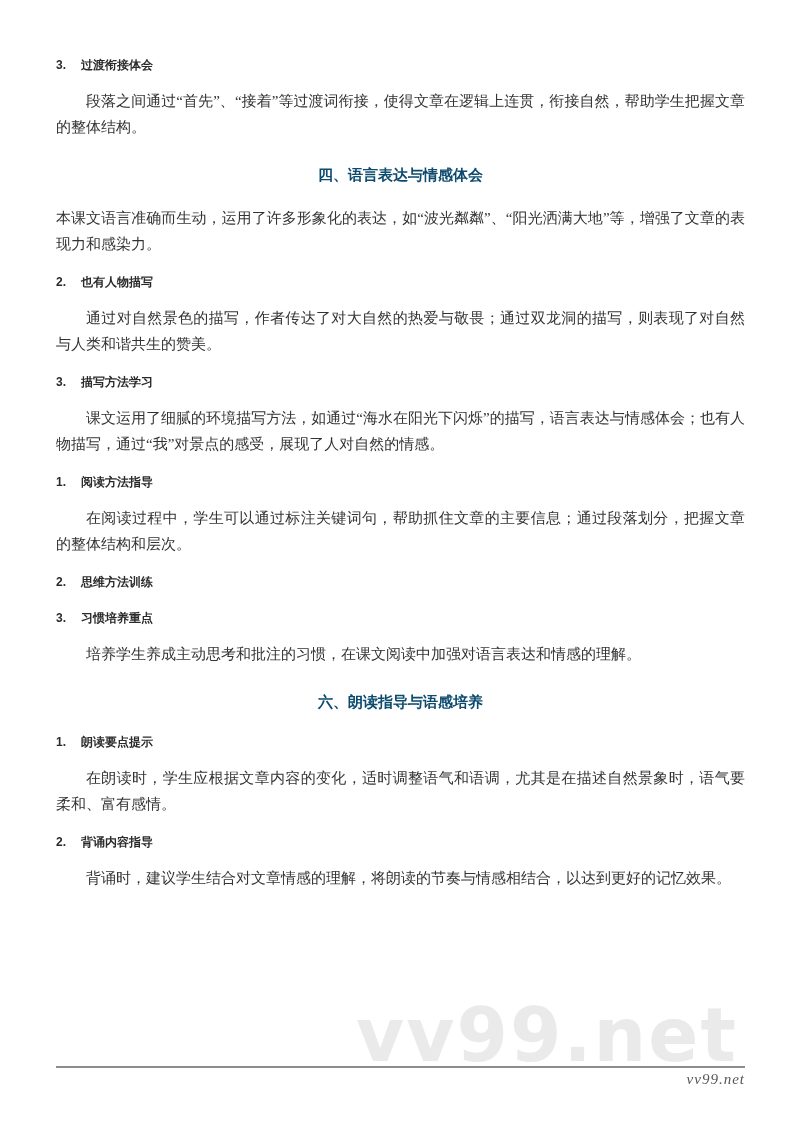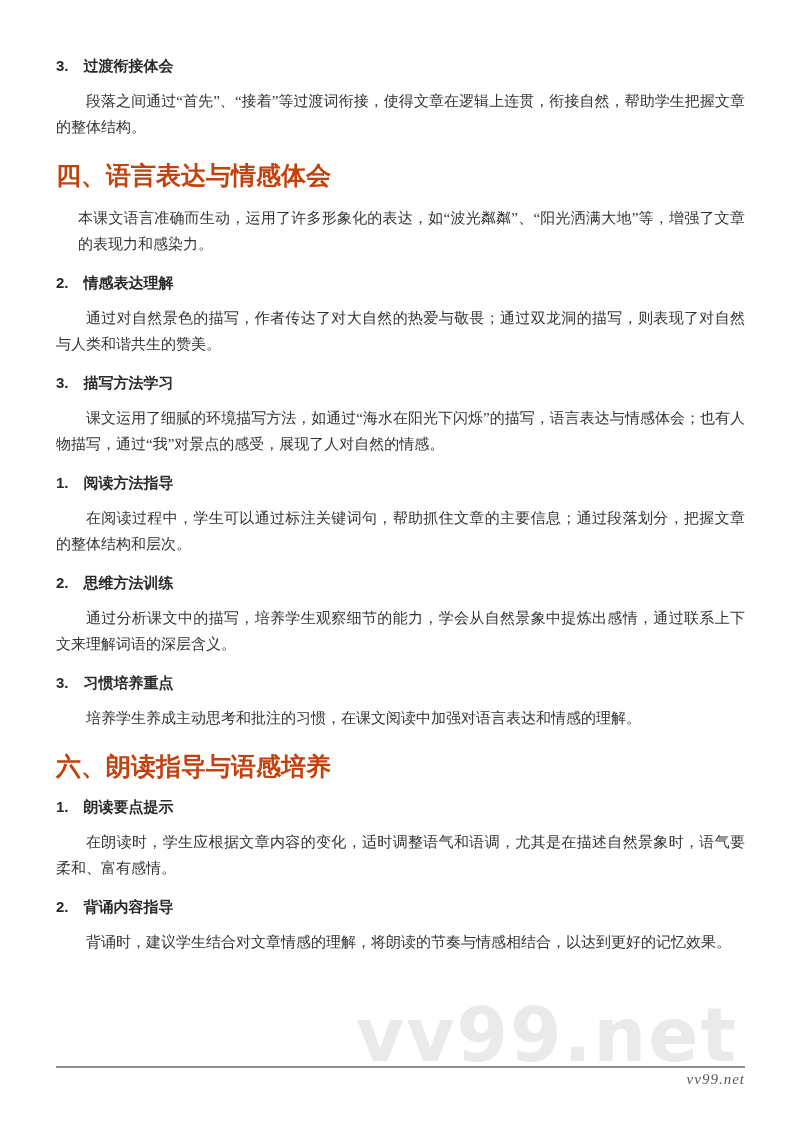--- a/index.html
+++ b/index.html
@@ -31,49 +31,49 @@
     white-space: nowrap;
   }
   .content {
     position: relative;
     z-index: 1;
     padding: 40px 55px 0 56px;
   }
   .section-heading {
     font-family: "Liberation Sans", "DejaVu Sans", sans-serif;
     font-weight: bold;
-    font-size: 25px;
+    font-size: 15px;
     line-height: 26px;
-    color: #c2410c;
+    color: #0c4a6e;
     margin: 22px 0 17px 0;
+    text-align: center;
   }
   .item-heading {
     font-family: "Liberation Sans", "DejaVu Sans", sans-serif;
     font-weight: bold;
-    font-size: 15px;
+    font-size: 12px;
     line-height: 21px;
     color: #2a2a2a;
     margin: 15px 0 12px 0;
   }
   .item-heading .num {
     display: inline-block;
     margin-right: 15px;
   }
   .content p {
     font-size: 15px;
     line-height: 26px;
     margin: 0 0 12px 0;
     text-align: justify;
     text-justify: inter-ideograph;
     text-indent: 2em;
     color: #333333;
   }
   .content p.no-indent {
     text-indent: 0;
-    margin-left: 22px;
   }
   .footer {
     position: absolute;
     left: 56px;
     right: 55px;
     top: 1066px;
     z-index: 1;
     border-top: 2px solid #8d8d8d;
     text-align: right;
     padding-top: 2px;
@@ -95,32 +95,31 @@
 
   <div class="content">
 
     <h3 class="item-heading"><span class="num">3.</span><span>过渡衔接体会</span></h3>
     <p>段落之间通过“首先”、“接着”等过渡词衔接，使得文章在逻辑上连贯，衔接自然，帮助学生把握文章的整体结构。</p>
 
     <h2 class="section-heading">四、语言表达与情感体会</h2>
 
     <p class="no-indent">本课文语言准确而生动，运用了许多形象化的表达，如“波光粼粼”、“阳光洒满大地”等，增强了文章的表现力和感染力。</p>
 
-    <h3 class="item-heading"><span class="num">2.</span><span>情感表达理解</span></h3>
+    <h3 class="item-heading"><span class="num">2.</span><span>也有人物描写</span></h3>
     <p>通过对自然景色的描写，作者传达了对大自然的热爱与敬畏；通过双龙洞的描写，则表现了对自然与人类和谐共生的赞美。</p>
 
     <h3 class="item-heading"><span class="num">3.</span><span>描写方法学习</span></h3>
     <p>课文运用了细腻的环境描写方法，如通过“海水在阳光下闪烁”的描写，语言表达与情感体会；也有人物描写，通过“我”对景点的感受，展现了人对自然的情感。</p>
 
 
     <h3 class="item-heading"><span class="num">1.</span><span>阅读方法指导</span></h3>
     <p>在阅读过程中，学生可以通过标注关键词句，帮助抓住文章的主要信息；通过段落划分，把握文章的整体结构和层次。</p>
 
     <h3 class="item-heading"><span class="num">2.</span><span>思维方法训练</span></h3>
-    <p>通过分析课文中的描写，培养学生观察细节的能力，学会从自然景象中提炼出感情，通过联系上下文来理解词语的深层含义。</p>
 
     <h3 class="item-heading"><span class="num">3.</span><span>习惯培养重点</span></h3>
     <p>培养学生养成主动思考和批注的习惯，在课文阅读中加强对语言表达和情感的理解。</p>
 
     <h2 class="section-heading">六、朗读指导与语感培养</h2>
 
     <h3 class="item-heading"><span class="num">1.</span><span>朗读要点提示</span></h3>
     <p>在朗读时，学生应根据文章内容的变化，适时调整语气和语调，尤其是在描述自然景象时，语气要柔和、富有感情。</p>
 
     <h3 class="item-heading"><span class="num">2.</span><span>背诵内容指导</span></h3>

